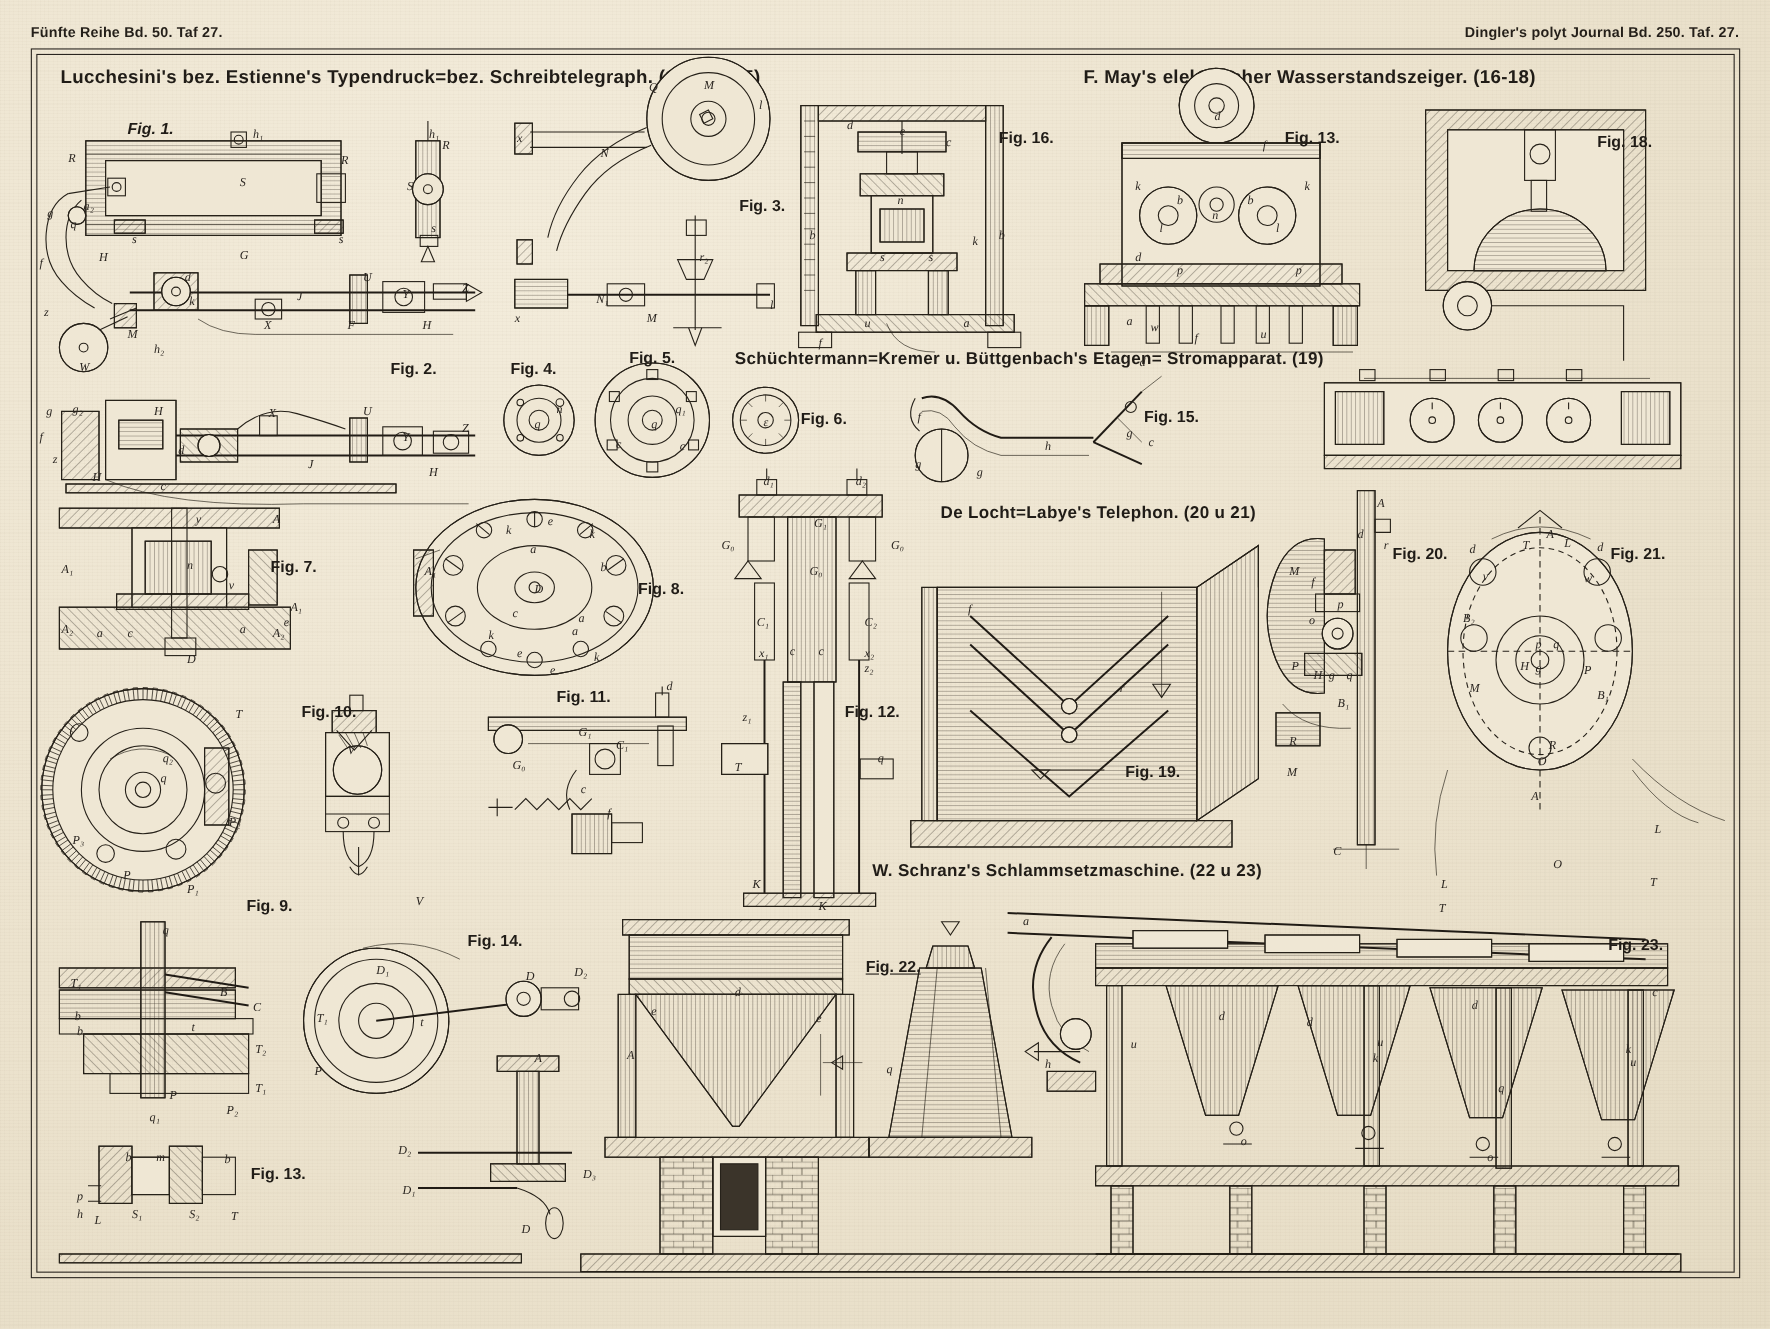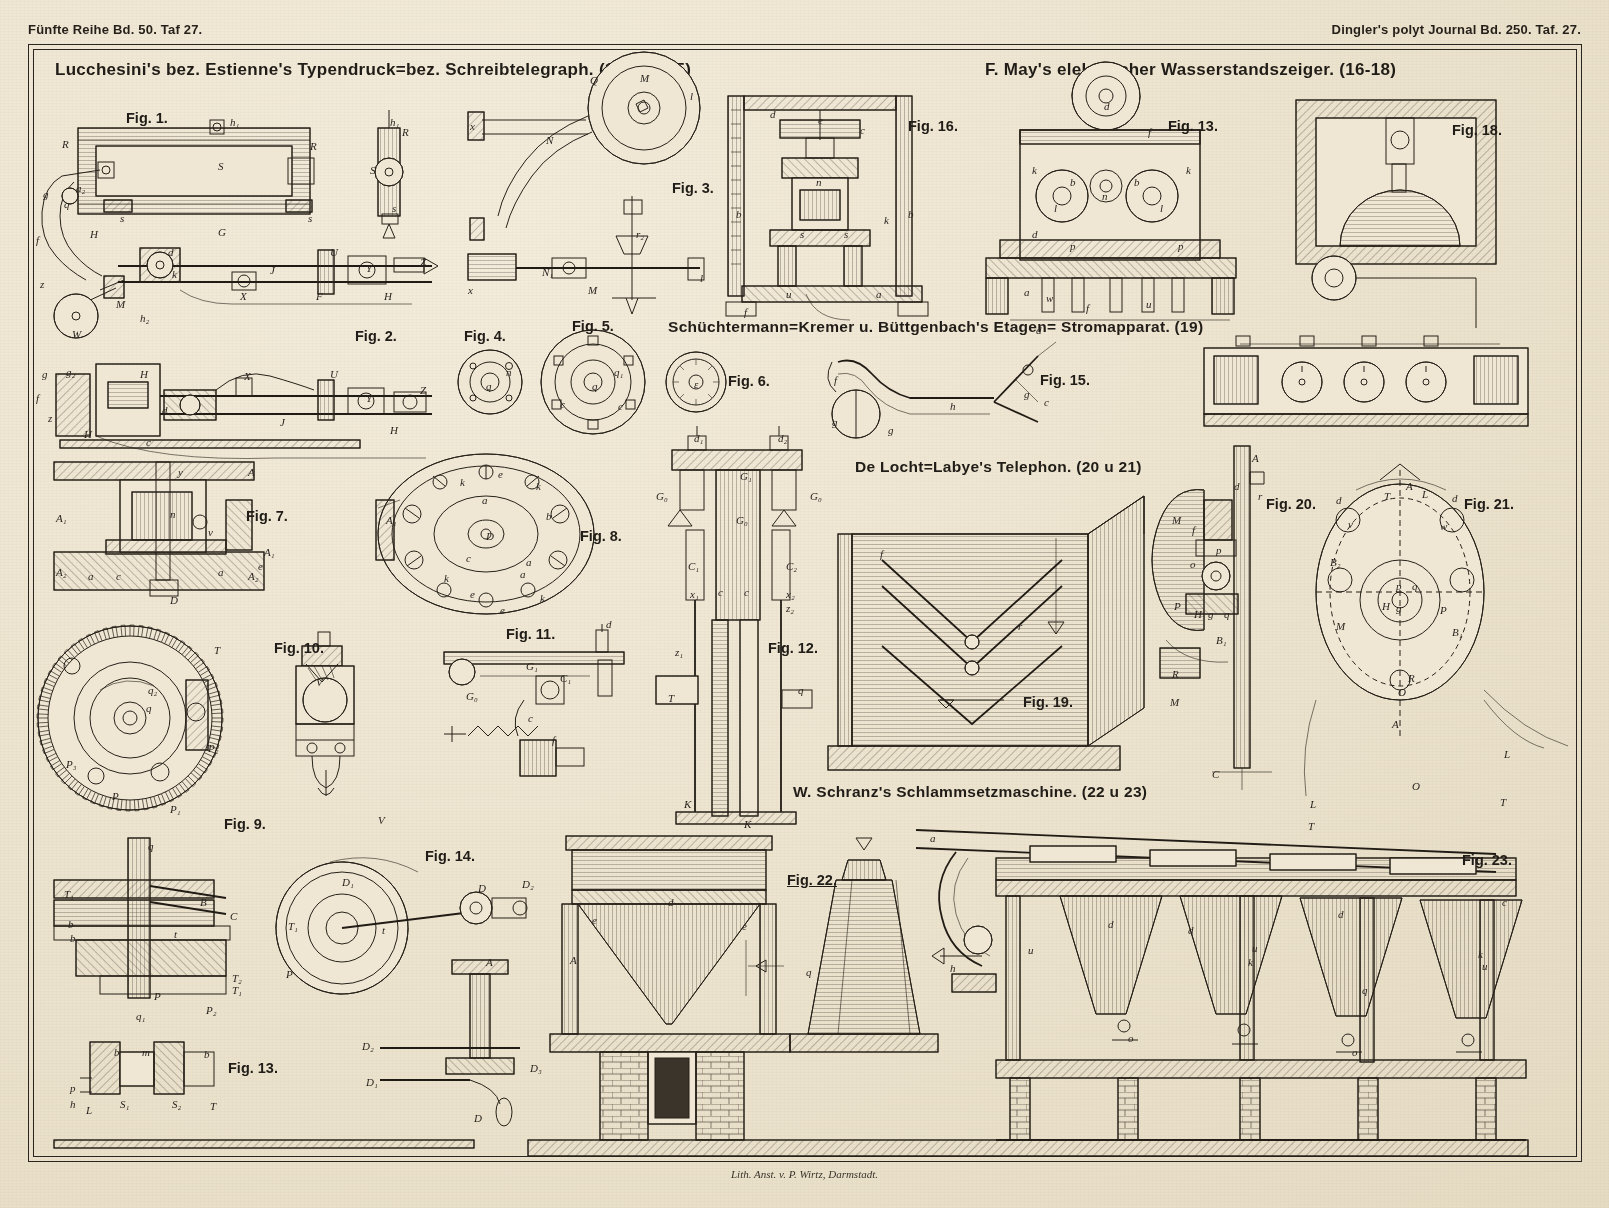--- a/index.html
+++ b/index.html
@@ -799,21 +799,21 @@
       </g>
 
       <rect x="528" y="1140" width="1000" height="16" fill="url(#hatch45)"></rect>
       <rect x="528" y="1140" width="1000" height="16"></rect>
       <rect x="54" y="1140" width="420" height="8" fill="url(#hatch45)"></rect>
       <rect x="54" y="1140" width="420" height="8"></rect>
     </g>
   </svg>
 
   <div id="figlabels">
-      <div class="figlbl" style="left: 126px; top: 110px;">Fig. 1.</div>
+      <div class="figlbl" style="left: 116px; top: 110px; font-style: italic;">Fig. 1.</div>
       <div class="figlbl" style="left: 355px; top: 328px; text-align: right;">Fig. 2.</div>
       <div class="figlbl" style="left: 672px; top: 180px;">Fig. 3.</div>
       <div class="figlbl" style="left: 464px; top: 328px;">Fig. 4.</div>
       <div class="figlbl" style="left: 572px; top: 318px;">Fig. 5.</div>
       <div class="figlbl" style="left: 728px; top: 373px;">Fig. 6.</div>
       <div class="figlbl" style="left: 246px; top: 508px;">Fig. 7.</div>
       <div class="figlbl" style="left: 580px; top: 528px;">Fig. 8.</div>
       <div class="figlbl" style="left: 224px; top: 816px;">Fig. 9.</div>
       <div class="figlbl" style="left: 274px; top: 640px;">Fig. 10.</div>
       <div class="figlbl" style="left: 506px; top: 626px;">Fig. 11.</div>
@@ -952,21 +952,21 @@
       <div class="lt" style="left: 208px; top: 742px;">P₂</div>
       <div class="lt" style="left: 170px; top: 784px; margin-top: 19px;">P₁</div>
       <div class="lt" style="left: 112px; top: 790px;">P</div>
       <div class="lt" style="left: 148px; top: 840px;">q</div>
       <div class="lt" style="left: 64px; top: 888px;">T₁</div>
       <div class="lt" style="left: 200px; top: 896px;">B</div>
       <div class="lt" style="left: 68px; top: 918px;">b</div>
       <div class="lt" style="left: 230px; top: 910px;">C</div>
       <div class="lt" style="left: 70px; top: 932px;">b</div>
       <div class="lt" style="left: 174px; top: 928px;">t</div>
-      <div class="lt" style="left: 232px; top: 972px;">T₂</div>
+      <div class="lt" style="left: 232px; top: 948px;">T₂</div>
       <div class="lt" style="left: 232px; top: 984px;">T₁</div>
       <div class="lt" style="left: 154px; top: 990px;">P</div>
       <div class="lt" style="left: 206px; top: 1004px;">P₂</div>
       <div class="lt" style="left: 136px; top: 1010px;">q₁</div>
       <div class="lt" style="left: 114px; top: 1046px;">b</div>
       <div class="lt" style="left: 142px; top: 1046px;">m</div>
       <div class="lt" style="left: 204px; top: 1048px;">b</div>
       <div class="lt" style="left: 70px; top: 1082px;">p</div>
       <div class="lt" style="left: 70px; top: 1098px;">h</div>
       <div class="lt" style="left: 86px; top: 1104px;">L</div>
@@ -1073,14 +1073,13 @@
       <div class="lt" style="left: 1252px; top: 942px;">u</div>
       <div class="lt" style="left: 1248px; top: 956px;">k</div>
       <div class="lt" style="left: 950px; top: 962px;">h</div>
       <div class="lt" style="left: 1362px; top: 984px;">q</div>
       <div class="lt" style="left: 1478px; top: 948px;">k</div>
       <div class="lt" style="left: 1482px; top: 960px;">u</div>
       <div class="lt" style="left: 1128px; top: 1032px;">o</div>
       <div class="lt" style="left: 1352px; top: 1046px;">o</div>
     </div>
 
-  <div class="footer">Lith. Anst. v. P. Wirtz, Darmstadt.</div>
 </div>
 
 </body></html>

